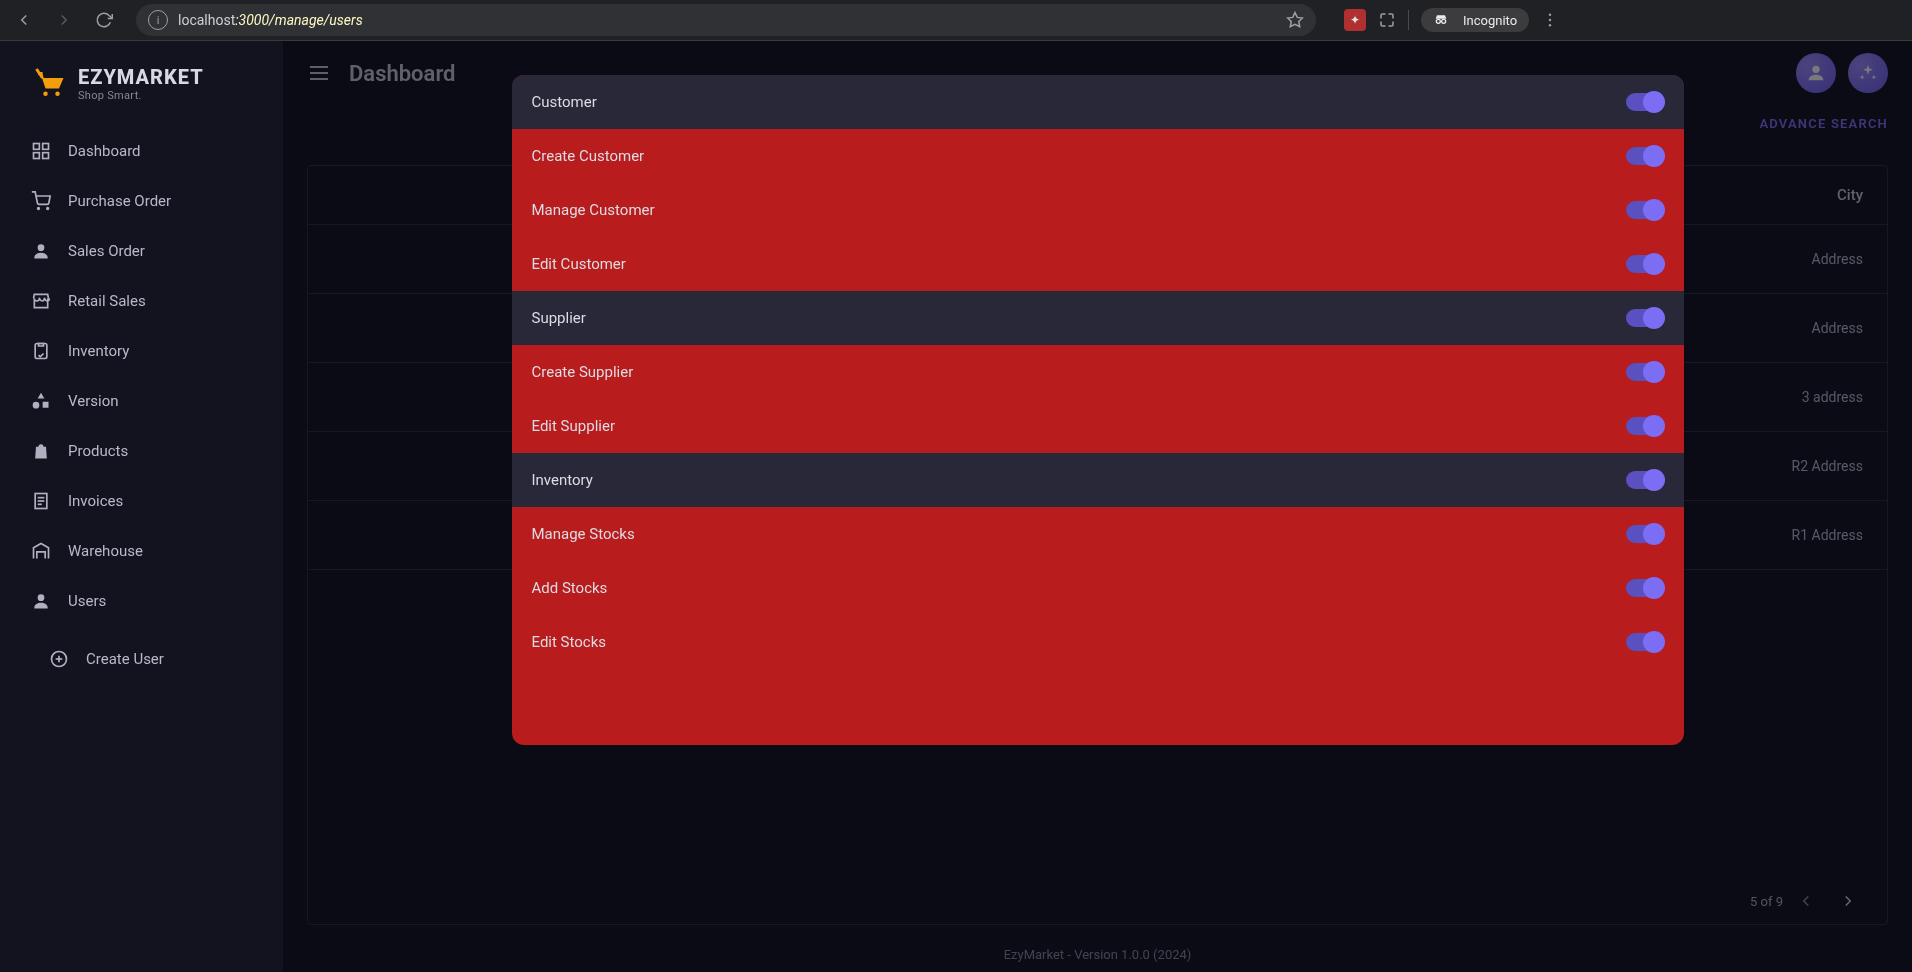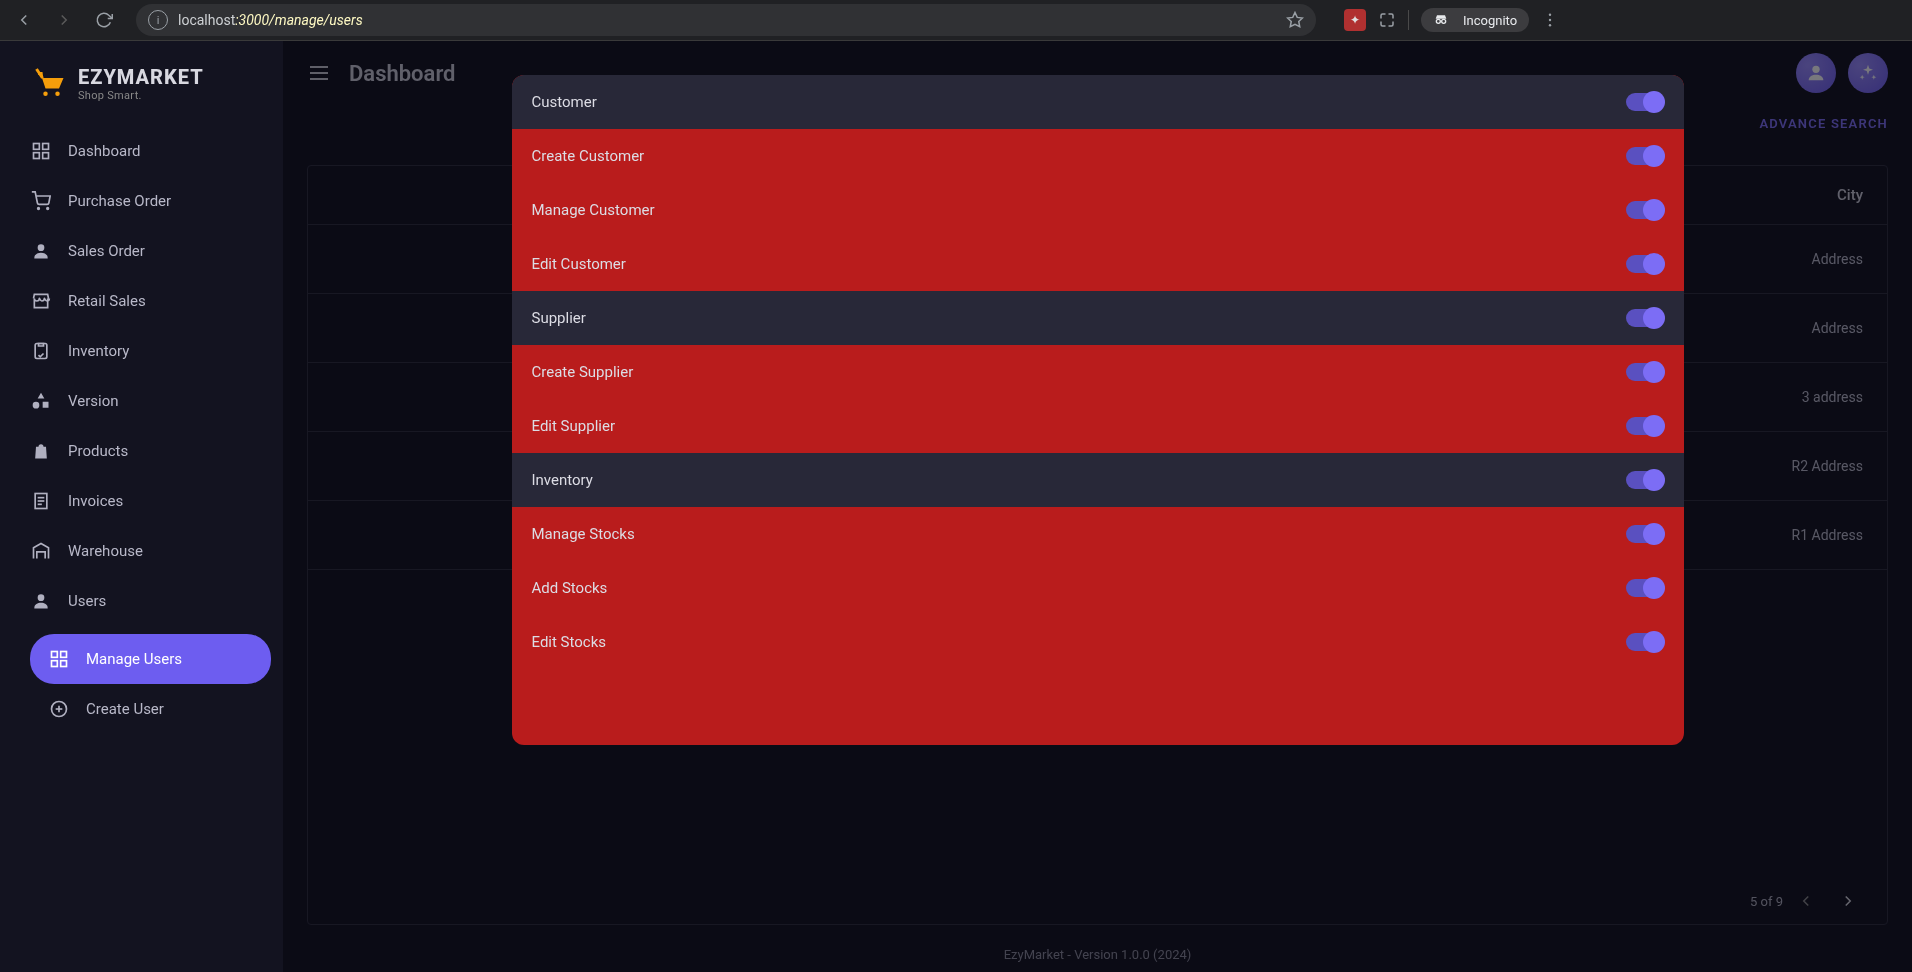--- a/index.html
+++ b/index.html
@@ -429,31 +429,20 @@
           <span class="nav-icon">
             <svg width="20" height="20" viewBox="0 0 24 24" fill="currentColor">
               <circle cx="12" cy="8" r="4"></circle>
               <path d="M4 20c0-4 4-6 8-6s8 2 8 6v1H4z"></path>
             </svg>
           </span>
           <span>Users</span>
         </li>
       </ul>
     <ul class="nav-list" id="nav-sub">
-        <li class="nav-item sub-item active">
-          <span class="nav-icon">
-            <svg width="20" height="20" viewBox="0 0 24 24" fill="none" stroke="currentColor" stroke-width="2">
-              <rect x="3" y="3" width="7" height="7"></rect>
-              <rect x="14" y="3" width="7" height="7"></rect>
-              <rect x="3" y="14" width="7" height="7"></rect>
-              <rect x="14" y="14" width="7" height="7"></rect>
-            </svg>
-          </span>
-          <span>Manage Users</span>
-        </li>
         <li class="nav-item sub-item">
           <span class="nav-icon">
             <svg width="20" height="20" viewBox="0 0 24 24" fill="none" stroke="currentColor" stroke-width="2">
               <circle cx="12" cy="12" r="9"></circle>
               <line x1="12" y1="8" x2="12" y2="16"></line>
               <line x1="8" y1="12" x2="16" y2="12"></line>
             </svg>
           </span>
           <span>Create User</span>
         </li>

